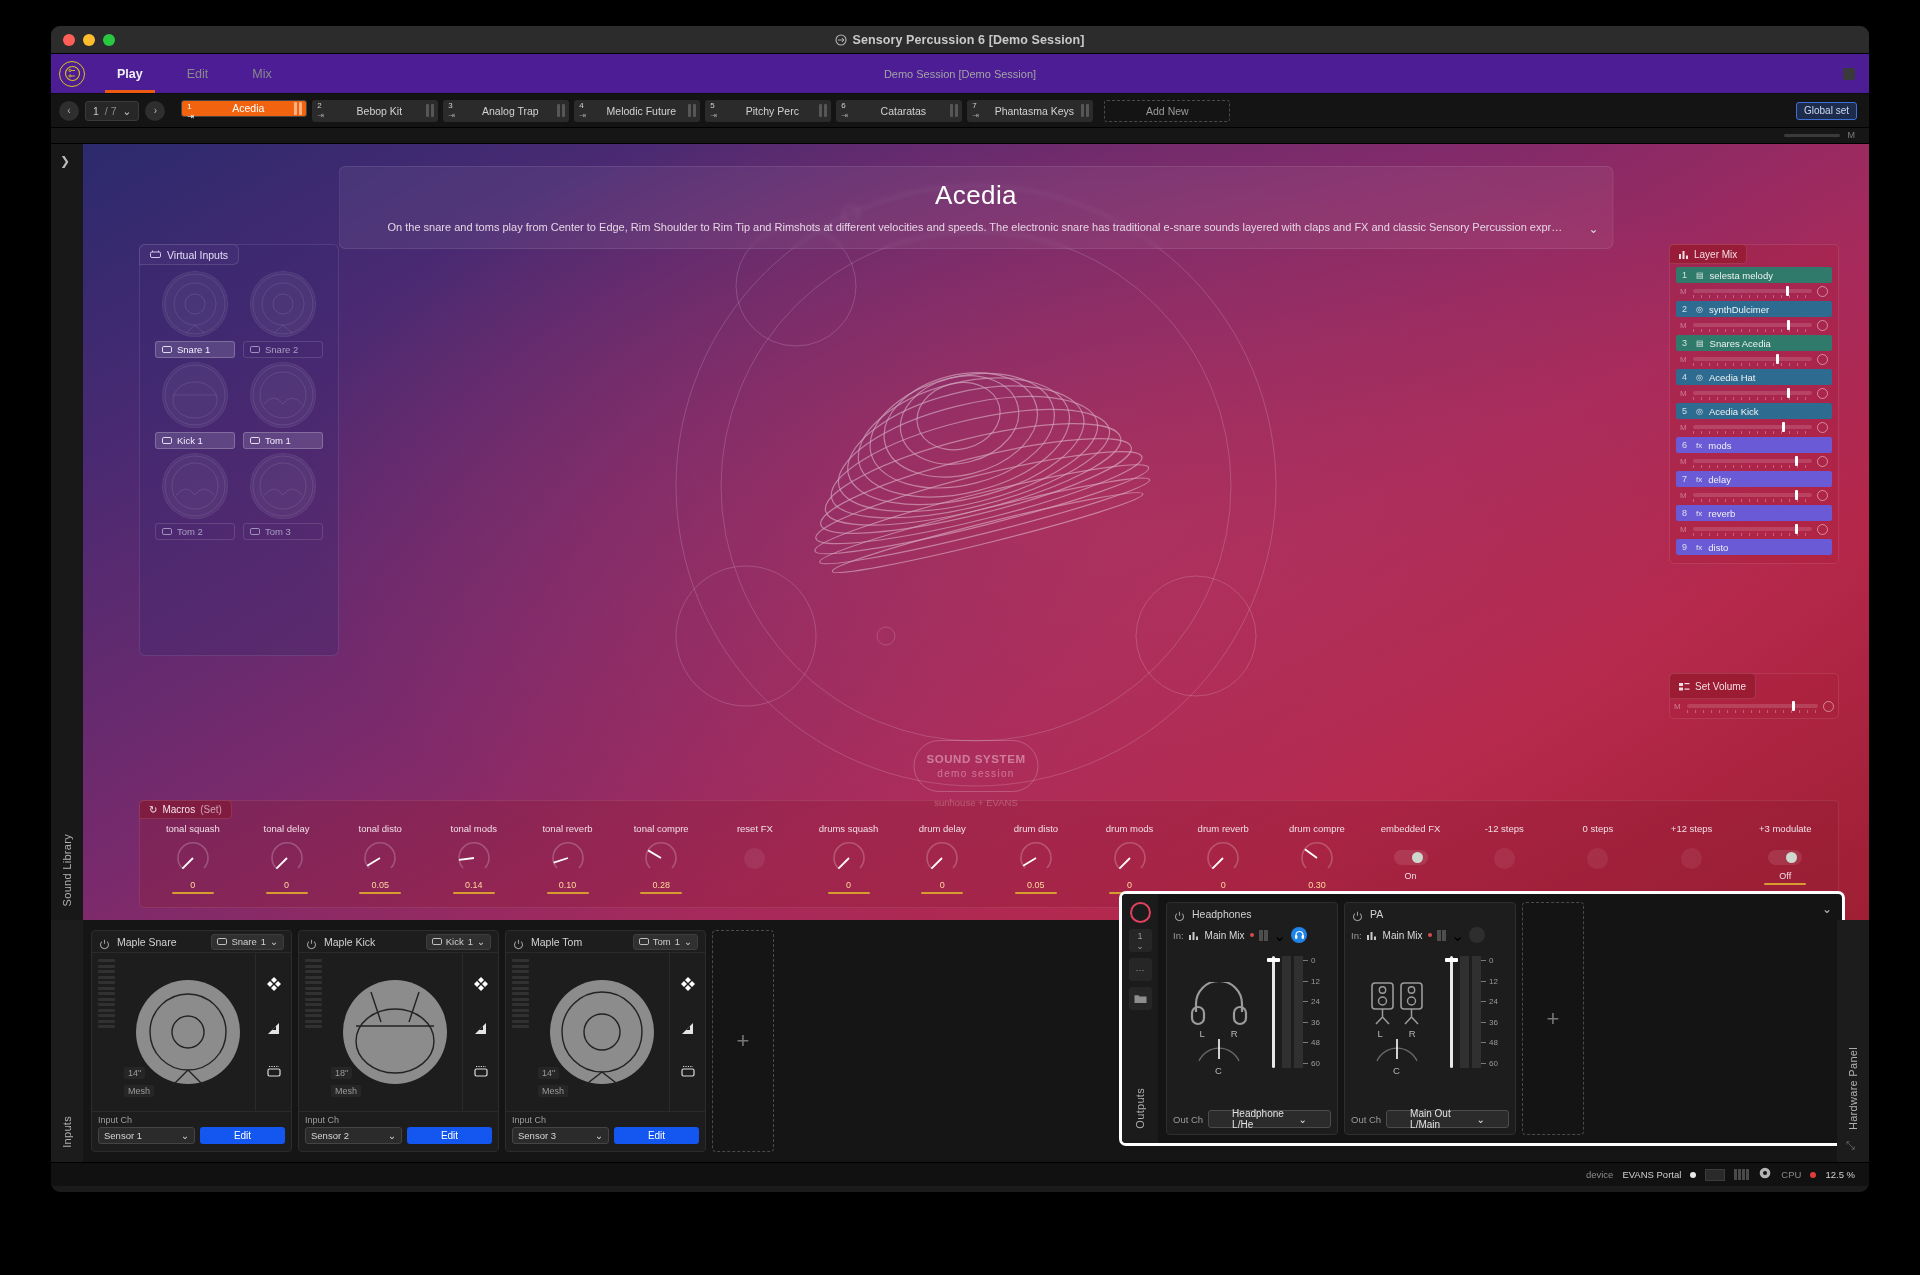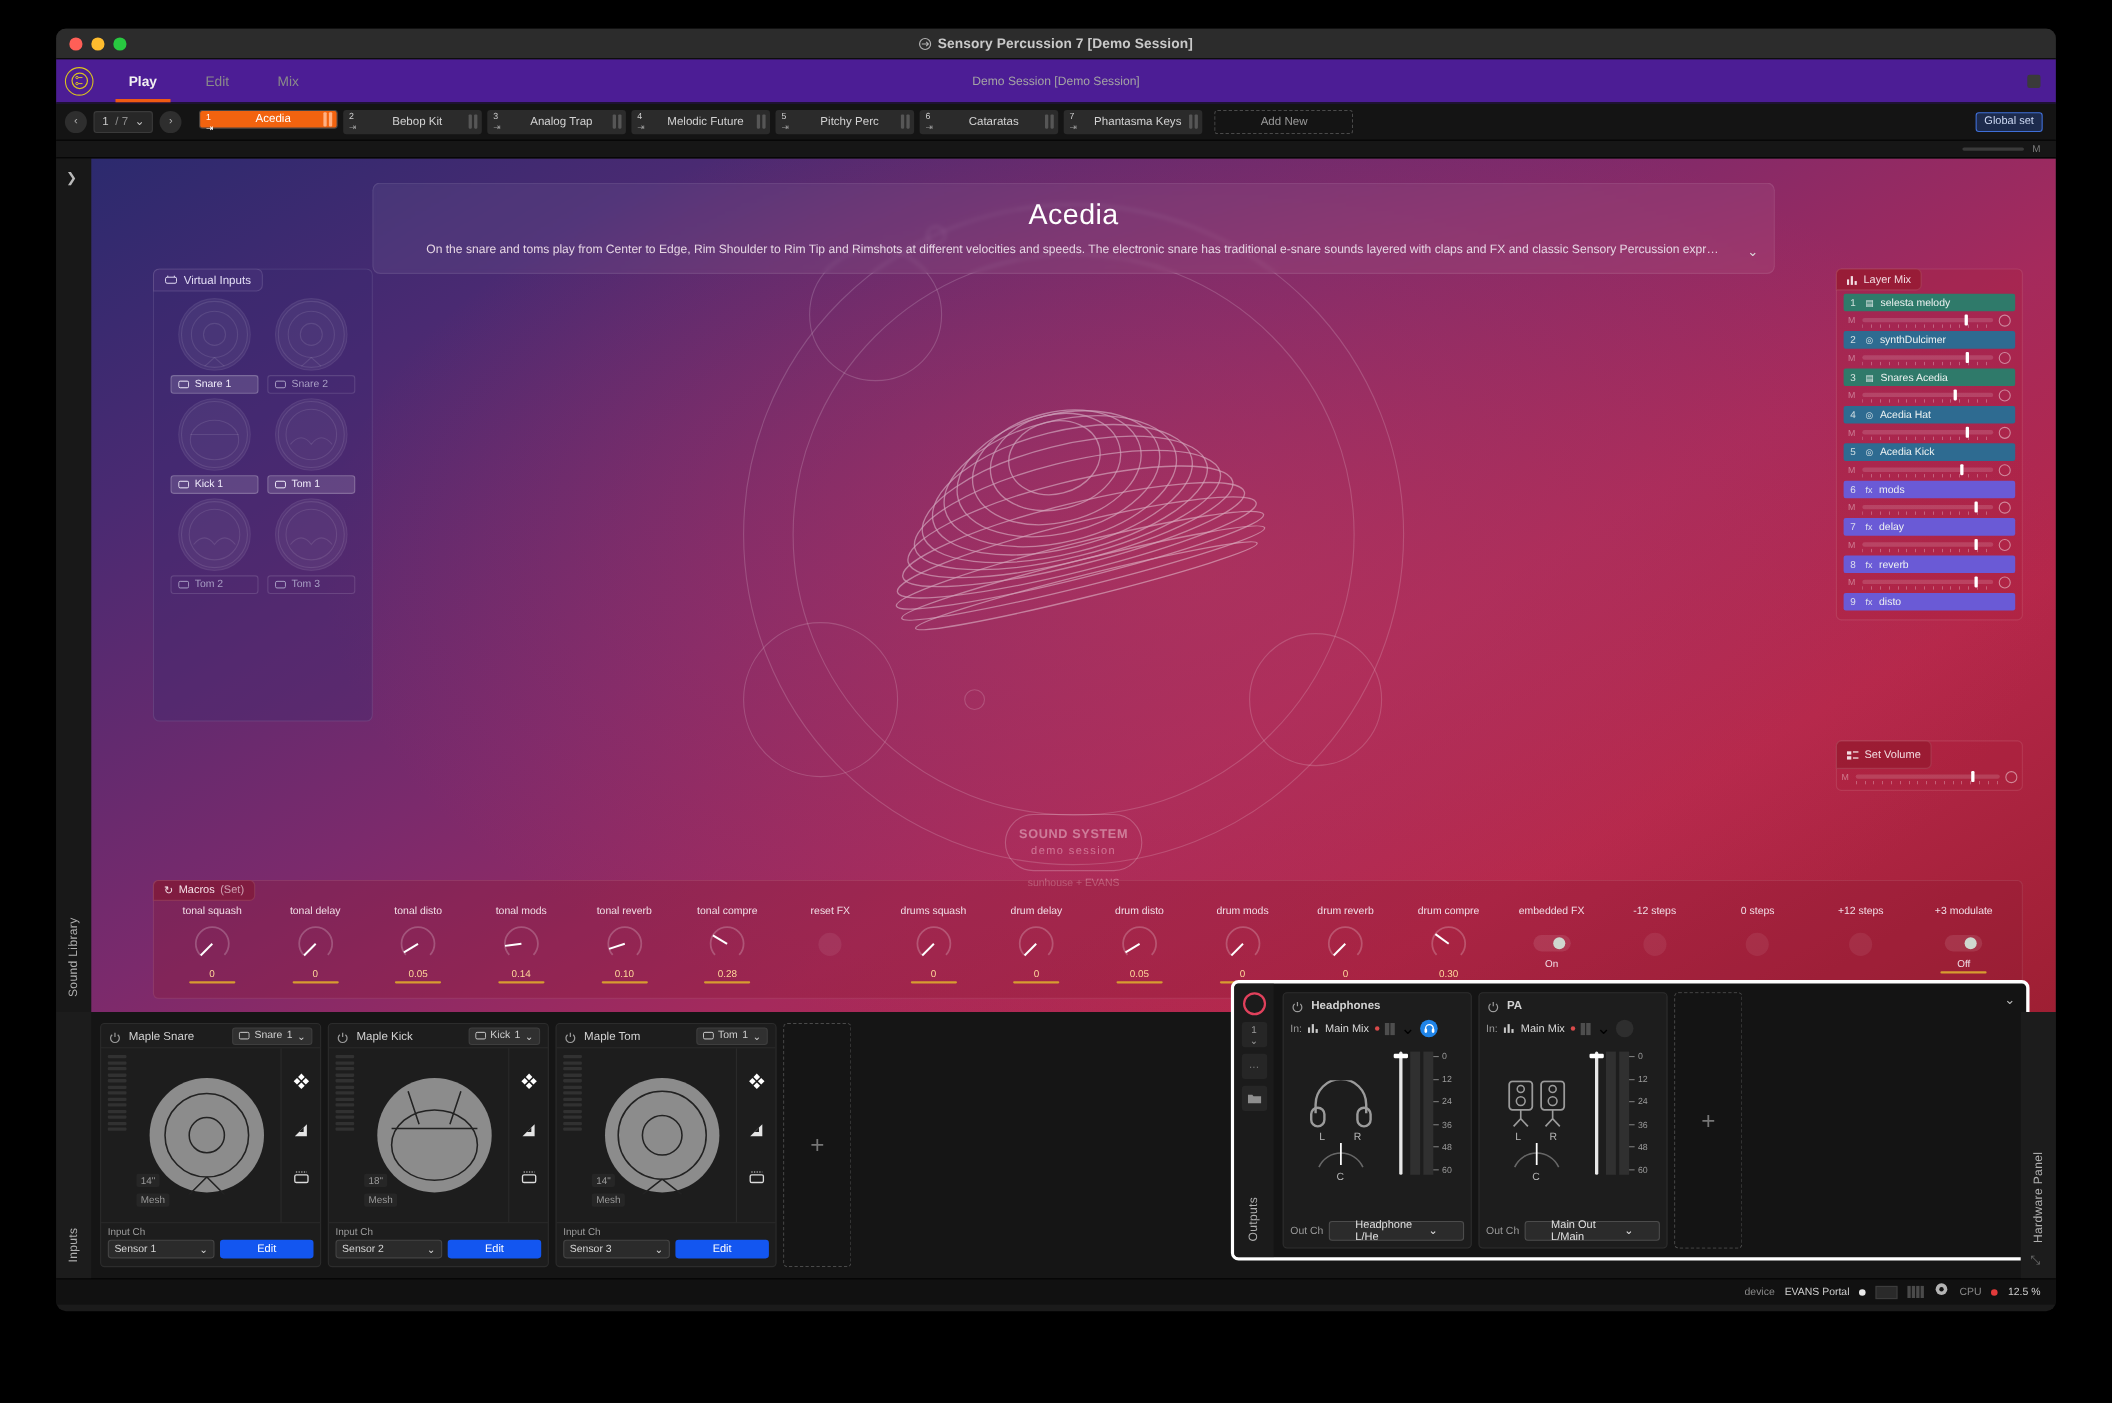--- a/index.html
+++ b/index.html
@@ -212,21 +212,21 @@
   .outputs { position:absolute; left:1068px; top:-29px; width:726px; height:255px;
     background:#141414; border:3px solid #fff; border-radius:7px; display:flex; overflow:hidden; }
   .outrail { width:36px; background:#1b1b1b; position:relative; flex:0 0 36px;
     display:flex; flex-direction:column; align-items:center; padding-top:8px; gap:6px; }
   .recdot { width:21px; height:21px; border-radius:50%; border:2px solid #e0415c; }
   .orbtn { width:23px; height:23px; background:#262626; border-radius:3px; color:#9a9a9a;
     font-size:9px; display:flex; align-items:center; justify-content:center; flex-direction:column; }
   .outzone { flex:1; display:flex; gap:6px; padding:8px; position:relative; }
   .ostrip { width:172px; background:#1d1d1d; border:1px solid #2e2e2e; border-radius:4px;
     display:flex; flex-direction:column; }
-  .ohead { height:21px; display:flex; align-items:center; gap:7px; padding:0 7px;font-weight:bold; }
+  .ohead { height:21px; display:flex; align-items:center; gap:7px; padding:0 7px; }
   .oname { font-size:10.5px; color:#d2d2d2; }
   .orow2 { height:22px; display:flex; align-items:center; gap:5px; padding:0 6px; }
   .oin { font-size:9.5px; color:#9a9a9a; }
   .omix { font-size:10px; color:#dadada; }
   .obars { display:flex; gap:1.5px; align-items:center; }
   .obar { width:4px; height:11px; background:#4e4e4e; }
   .ored { width:4px; height:4px; border-radius:50%; background:#d94a4a; }
   .ohp { width:16px; height:16px; border-radius:50%; background:#1f84e8;
     display:flex; align-items:center; justify-content:center; }
   .obody { flex:1; display:flex; padding:4px 6px 0; }
@@ -276,21 +276,21 @@
     <div class="traffic">
       <div class="dot r"></div>
       <div class="dot y"></div>
       <div class="dot g"></div>
     </div>
     <div class="wtitle">
       <svg width="12" height="12" viewBox="0 0 12 12">
         <circle cx="6" cy="6" r="5" fill="none" stroke="#c9c9c9" stroke-width="1.1"></circle>
         <path d="M3 6h6M7 4l2 2-2 2" fill="none" stroke="#c9c9c9" stroke-width="1"></path>
       </svg>
-      <span>Sensory Percussion 7 [Demo Session]</span>
+      <span>Sensory Percussion 6 [Demo Session]</span>
     </div>
   </div>
 
   <div class="menubar">
     <div class="applogo">
       <svg width="17" height="17" viewBox="0 0 17 17">
         <circle cx="8.5" cy="8.5" r="7" fill="none" stroke="#d8c21f" stroke-width="1.1"></circle>
         <circle cx="6" cy="5.5" r="1.1" fill="none" stroke="#d8c21f" stroke-width=".9"></circle>
         <circle cx="6" cy="11" r="1.1" fill="none" stroke="#d8c21f" stroke-width=".9"></circle>
         <path d="M7 5.5h4M7 11h4" stroke="#d8c21f" stroke-width=".9"></path>

